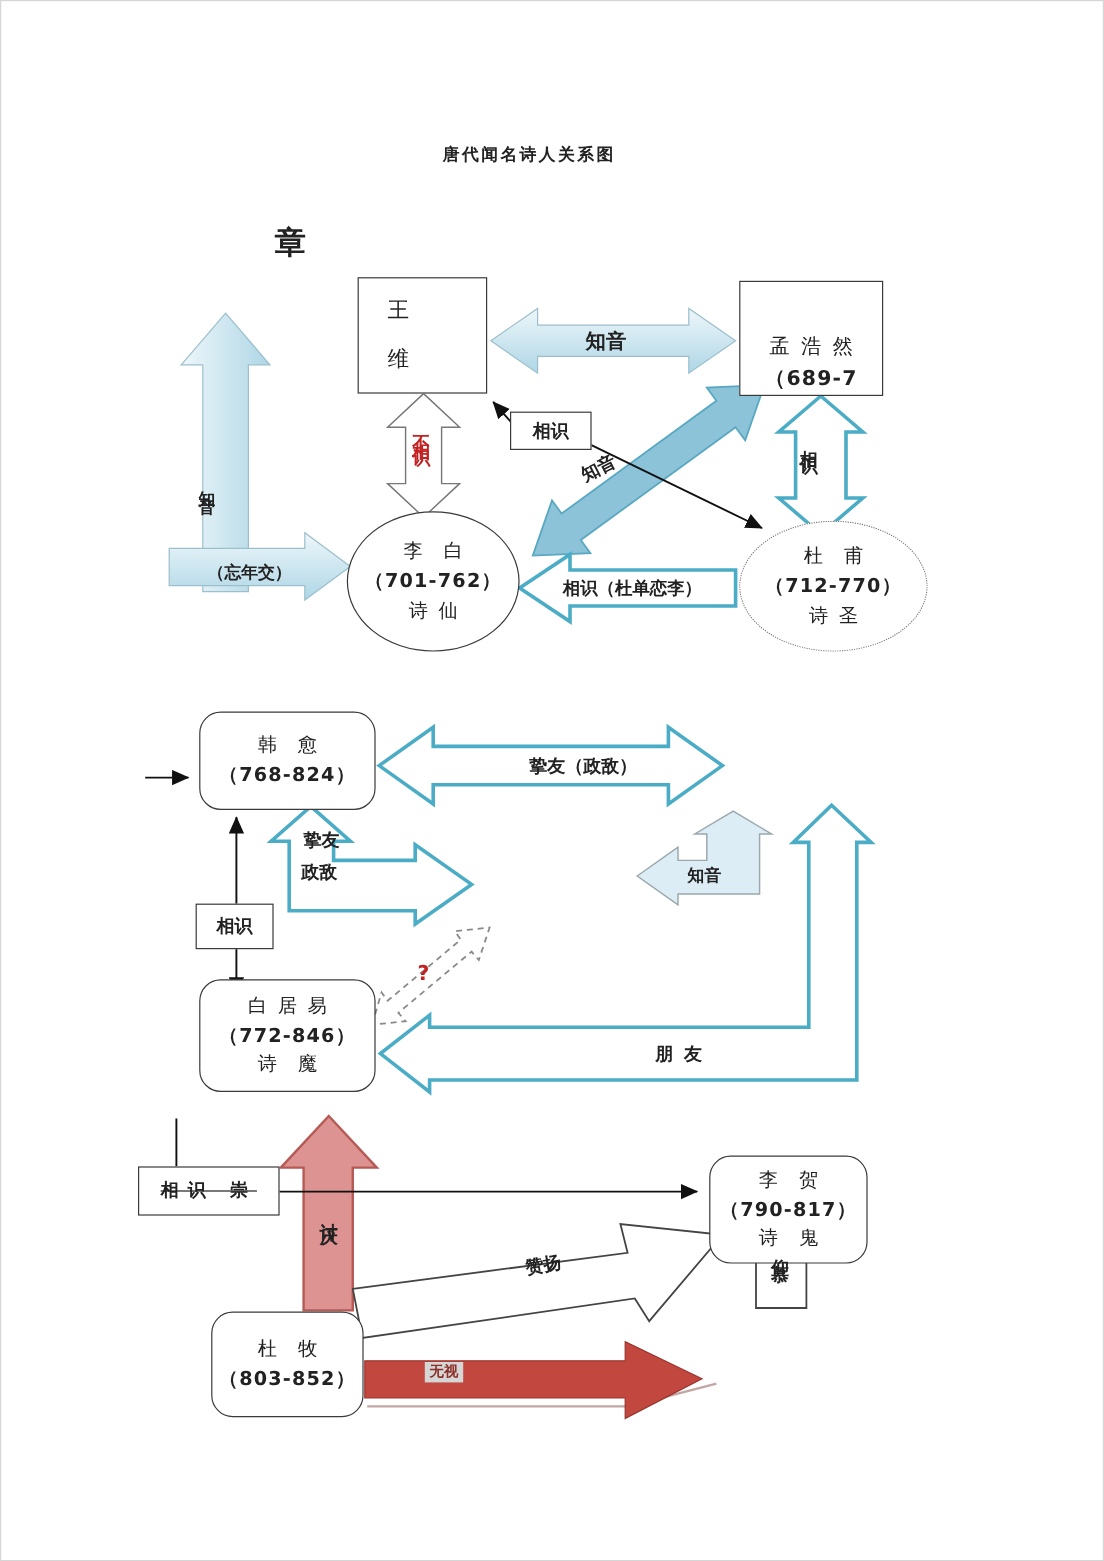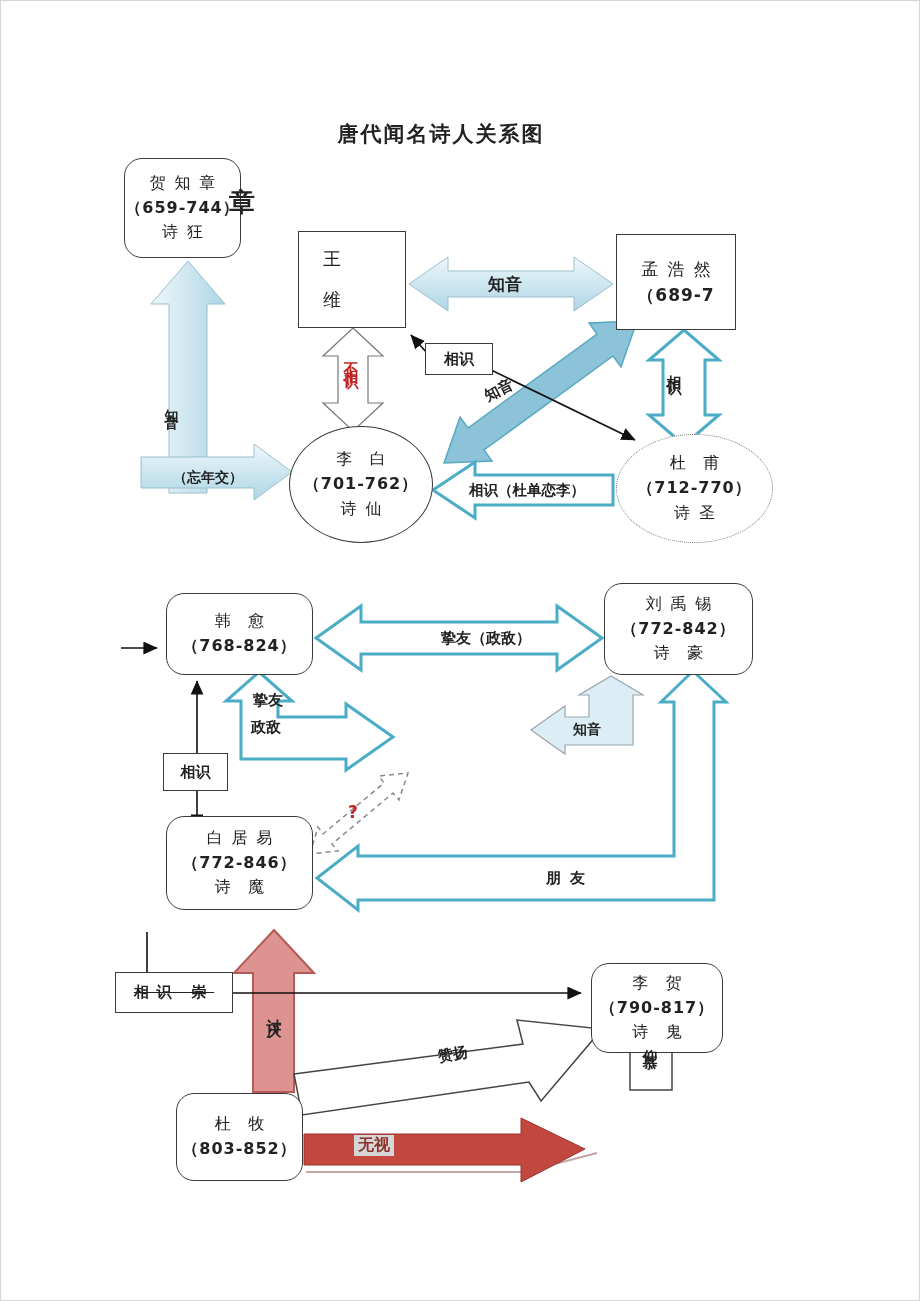--- a/index.html
+++ b/index.html
@@ -1,19 +1,19 @@
 <!DOCTYPE html>
 <html><head>
 <meta charset="utf-8">
 <style>
   html,body{margin:0;padding:0;background:#fff;}
   .page{position:relative;width:920px;height:1301px;background:#fff;border:1px solid #d6d6d6;box-sizing:border-box;overflow:hidden;
         font-family:"DejaVu Sans",sans-serif;color:#222;}
   svg.layer{position:absolute;left:0;top:0;z-index:0;}
-  .title{position:absolute;left:0;top:119px;width:880px;text-align:center;font-size:21px;font-weight:bold;letter-spacing:2px;z-index:2;}
+  .title{position:absolute;left:0;top:119px;width:880px;text-align:center;font-size:14px;font-weight:bold;letter-spacing:2px;z-index:2;}
   .node{position:absolute;border:1.6px solid #3a3a3a;background:#fff;display:flex;flex-direction:column;
         justify-content:center;align-items:center;z-index:1;font-size:16px;line-height:1.55;}
   .rnd{border-radius:18px;}
   .ell{border-radius:50%;}
   .nm{letter-spacing:0.55em;text-indent:0.55em;}
   .nmw{letter-spacing:1.1em;text-indent:1.1em;}
   .dt{font-weight:bold;letter-spacing:1px;}
   .lbl{position:absolute;z-index:2;font-size:15px;font-weight:600;white-space:nowrap;}
   .vert{writing-mode:vertical-rl;letter-spacing:0.35em;}
   .boxlbl{border:1.2px solid #3a3a3a;background:#fff;display:flex;align-items:center;justify-content:center;font-weight:600;}
@@ -78,32 +78,27 @@
     <line x1="426" y1="352" x2="410" y2="334" stroke="#111" stroke-width="1.6" marker-end="url(#arr)"></line>
     <line x1="488" y1="368" x2="634" y2="439" stroke="#111" stroke-width="1.6" marker-end="url(#arr)"></line>
     <line x1="196" y1="680" x2="196" y2="827" stroke="#111" stroke-width="1.6" marker-start="url(#arr)" marker-end="url(#arr)"></line>
     <line x1="146" y1="931" x2="146" y2="971" stroke="#111" stroke-width="1.6"></line>
     <line x1="230" y1="992" x2="580" y2="992" stroke="#111" stroke-width="1.6" marker-end="url(#arr)"></line>
   </svg>
 
   <div class="title">唐代闻名诗人关系图</div>
   <div class="stray" style="left:228px;top:184px;">章</div>
 
-  <div class="node rnd" style="left:123px;top:157px;width:115px;height:98px;">
-    <span class="nm">贺知章</span>
-    <span class="dt">（659-744）</span>
-    <span class="nm">诗狂</span>
-  </div>
 
   <div class="node" style="left:297px;top:230px;width:108px;height:97px;align-items:flex-start;justify-content:space-evenly;padding-left:24px;box-sizing:border-box;font-size:18px;">
     <span>王</span>
     <span>维</span>
   </div>
 
-  <div class="node" style="left:615px;top:233px;width:118px;height:94px;justify-content:center;">
+  <div class="node" style="left:615px;top:233px;width:118px;height:94px;justify-content:flex-end;">
     <span class="nm" style="font-size:17px;">孟浩然</span>
     <span class="dt" style="font-size:17px;">（689-7</span>
   </div>
 
   <div class="node ell" style="left:288px;top:425px;width:142px;height:115px;">
     <span class="nmw">李白</span>
     <span class="dt">（701-762）</span>
     <span class="nm">诗仙</span>
   </div>
 
@@ -111,25 +106,20 @@
     <span class="nmw">杜甫</span>
     <span class="dt">（712-770）</span>
     <span class="nm">诗圣</span>
   </div>
 
   <div class="node rnd" style="left:165px;top:592px;width:145px;height:80px;justify-content:center;">
     <span class="nmw">韩愈</span>
     <span class="dt">（768-824）</span>
   </div>
 
-  <div class="node rnd" style="left:603px;top:582px;width:147px;height:90px;">
-    <span class="nm">刘禹锡</span>
-    <span class="dt">（772-842）</span>
-    <span class="nmw">诗豪</span>
-  </div>
 
 
   <div class="node rnd" style="left:165px;top:815px;width:145px;height:92px;">
     <span class="nm">白居易</span>
     <span class="dt">（772-846）</span>
     <span class="nmw">诗魔</span>
   </div>
 
   <div class="node rnd" style="left:590px;top:942px;width:130px;height:88px;margin-top:20px;">
     <span class="nmw">李贺</span>
@@ -177,17 +167,17 @@
   <div class="lbl" style="left:545px;top:868px;letter-spacing:0.6em;">朋友</div>
 
   <div class="lbl vert" style="left:263px;top:1006px;height:72px;">讨厌</div>
 
   <div class="lbl boxlbl" style="left:114px;top:971px;width:116px;height:39px;z-index:3;">
     <span class="strike">相识 崇</span>
   </div>
 
   <div class="lbl" style="left:437px;top:1044px;transform:rotate(-10deg);">赞扬</div>
 
-  <div class="lbl wushi" style="left:353px;top:1134px;font-size:16px;">无视</div>
+  <div class="lbl wushi" style="left:353px;top:1134px;font-size:12px;">无视</div>
 
   <div class="lbl vert" style="left:639px;top:1036px;height:56px;">仰慕</div>
 
 </div>
 
 </body></html>

